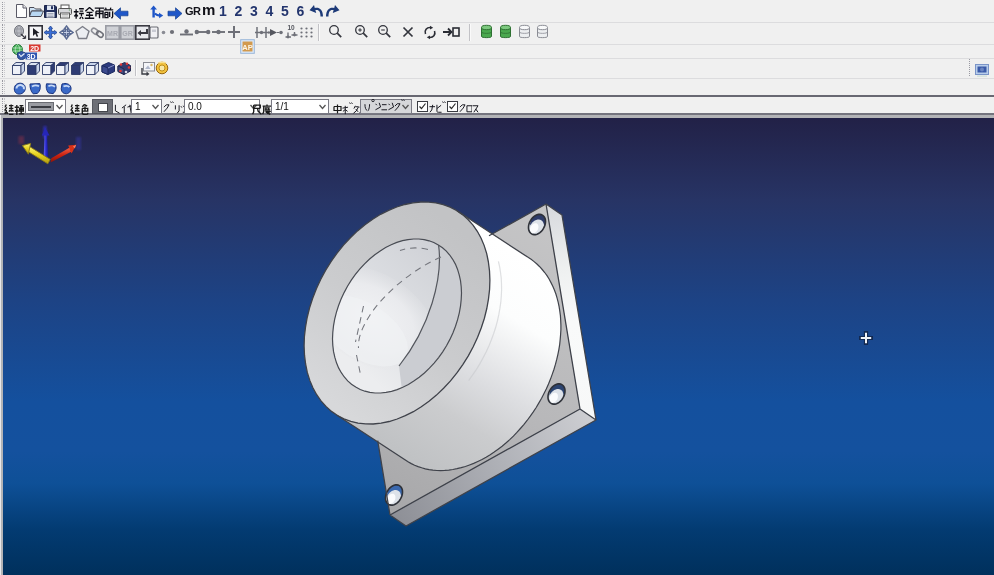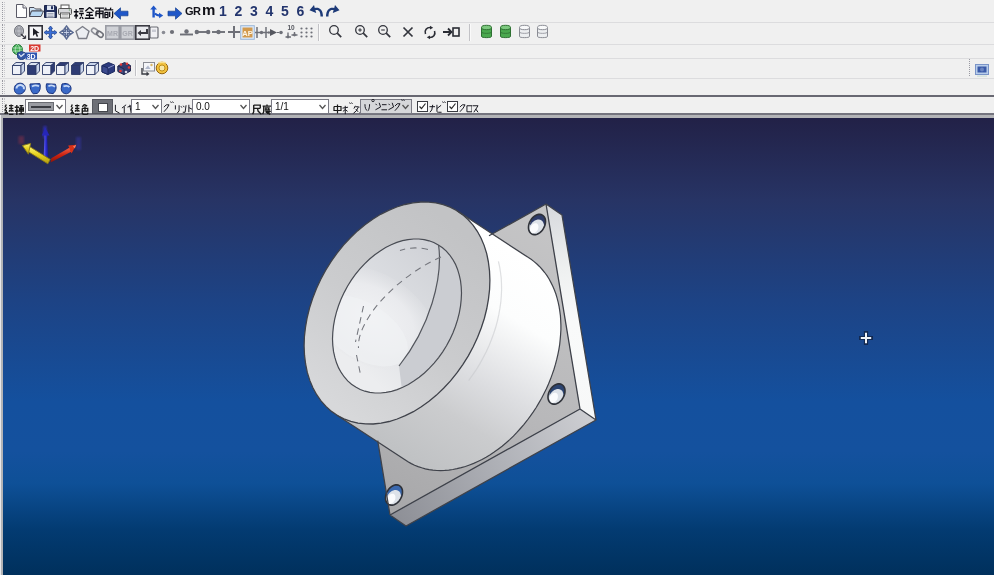--- a/index.html
+++ b/index.html
@@ -134,21 +134,21 @@
       <circle cx="2.8" cy="7" r="2.2" fill="#6e7078"></circle>
       <circle cx="14.2" cy="7" r="2.2" fill="#6e7078"></circle>
     </svg></div>
 <div style="position:absolute;left:211px;top:25px;"><svg width="15" height="14" viewBox="0 0 15 14">
       <path d="M1 7 H14" stroke="#6e7078" stroke-width="1.9"></path>
       <circle cx="7.5" cy="7" r="2.2" fill="#6e7078"></circle>
     </svg></div>
 <div style="position:absolute;left:226.5px;top:25px;"><svg width="14" height="14" viewBox="0 0 14 14">
       <path d="M7 1 V13 M1 7 H13" stroke="#6e7078" stroke-width="2"></path>
     </svg></div>
-<div style="position:absolute;left:240px;top:25px;"><svg width="15" height="15" viewBox="0 0 15 15">
+<div style="position:absolute;left:240px;top:39px;"><svg width="15" height="15" viewBox="0 0 15 15">
       <rect x="0.7" y="0.7" width="13.6" height="13.6" fill="#dceafb" stroke="#9ab6d8" stroke-width="1"></rect>
       <rect x="2.5" y="2.5" width="10" height="10" fill="#d29a4e"></rect>
       <text x="7.5" y="10.6" font-family="Liberation Sans" font-size="7.5" font-weight="bold" fill="#fdf6e8" text-anchor="middle">AP</text>
     </svg></div>
 <div style="position:absolute;left:254px;top:25px;"><svg width="16" height="15" viewBox="0 0 16 15">
       <path d="M3 2 V13 M12 2 V13 M1 7.5 H14.5" stroke="#6e7078" stroke-width="1.5"></path>
       <circle cx="7.5" cy="7.5" r="1.7" fill="#6e7078"></circle>
       <circle cx="15" cy="7.5" r="1.2" fill="#6e7078"></circle>
     </svg></div>
 <div style="position:absolute;left:269px;top:25px;"><svg width="15" height="15" viewBox="0 0 15 15">
@@ -358,21 +358,21 @@
       <path d="M0.5 0.5 L1.5 2 M2.5 0.5 L3.5 2"></path>
     </svg><svg width="6.5" height="10" viewBox="0 0 7 10" style="vertical-align:middle;position:relative;top:0px" fill="none" stroke="#16161e" stroke-width="1.05">
       <path d="M1.5 1 V5.5 M5.5 1 V7 L3.5 9.5"></path>
     </svg><svg width="6.5" height="10" viewBox="0 0 7 10" style="vertical-align:middle;position:relative;top:0px" fill="none" stroke="#16161e" stroke-width="1.05">
       <path d="M1 2 L2 3.5 M3.5 1.5 L4.5 3 M6.5 1 L5.5 8.5 L3 8.5"></path>
     </svg><svg width="6.5" height="10" viewBox="0 0 7 10" style="vertical-align:middle;position:relative;top:0px" fill="none" stroke="#16161e" stroke-width="1.05">
       <path d="M2 0.5 V8.5 M2 3.5 L6 5.5"></path>
     </svg><svg width="4" height="10" viewBox="0 0 4 10" style="vertical-align:middle;position:relative;top:-3px" stroke="#16161e" stroke-width="0.9">
       <path d="M0.5 0.5 L1.5 2 M2.5 0.5 L3.5 2"></path>
     </svg></div>
-<div class="combo" style="left:192px;top:99px;width:58px">0.0<svg class="carr" viewBox="0 0 9 9">
+<div class="combo" style="left:184px;top:99px;width:76px">0.0<svg class="carr" viewBox="0 0 9 9">
       <path d="M1.5 3 L4.5 6.5 L7.5 3" fill="none" stroke="#555" stroke-width="1.3"></path>
     </svg></div>
 <div style="position:absolute;left:252px;top:100px;"><svg width="10" height="12" viewBox="0 0 9 11" style="vertical-align:middle;position:relative;top:0px" fill="none" stroke="#1a1a1a" stroke-width="1.25">
       <path d="M1.5 1 H7.5 V4 M1.5 1 V7 L0.5 9.5 M1.5 4 H7.5 M5 4 L5.5 6.5 L8.5 9.5"></path>
     </svg><svg width="10" height="12" viewBox="0 0 9 11" style="vertical-align:middle;position:relative;top:0px" fill="none" stroke="#1a1a1a" stroke-width="1.25">
       <path d="M4.5 0.5 V2 M0.5 2 H8.5 M1.5 2 V7 L0.5 9.5 M2.5 3.5 H7 M3.5 3.5 V5.5 M6 3.5 V5.5 M2.5 5.5 H7.5 M3 7 H7 L4.5 9 M3.5 7.5 L7.5 9.5"></path>
     </svg></div>
 <div class="combo" style="left:271px;top:99px;width:58px">1/1<svg class="carr" viewBox="0 0 9 9">
       <path d="M1.5 3 L4.5 6.5 L7.5 3" fill="none" stroke="#555" stroke-width="1.3"></path>
     </svg></div>

